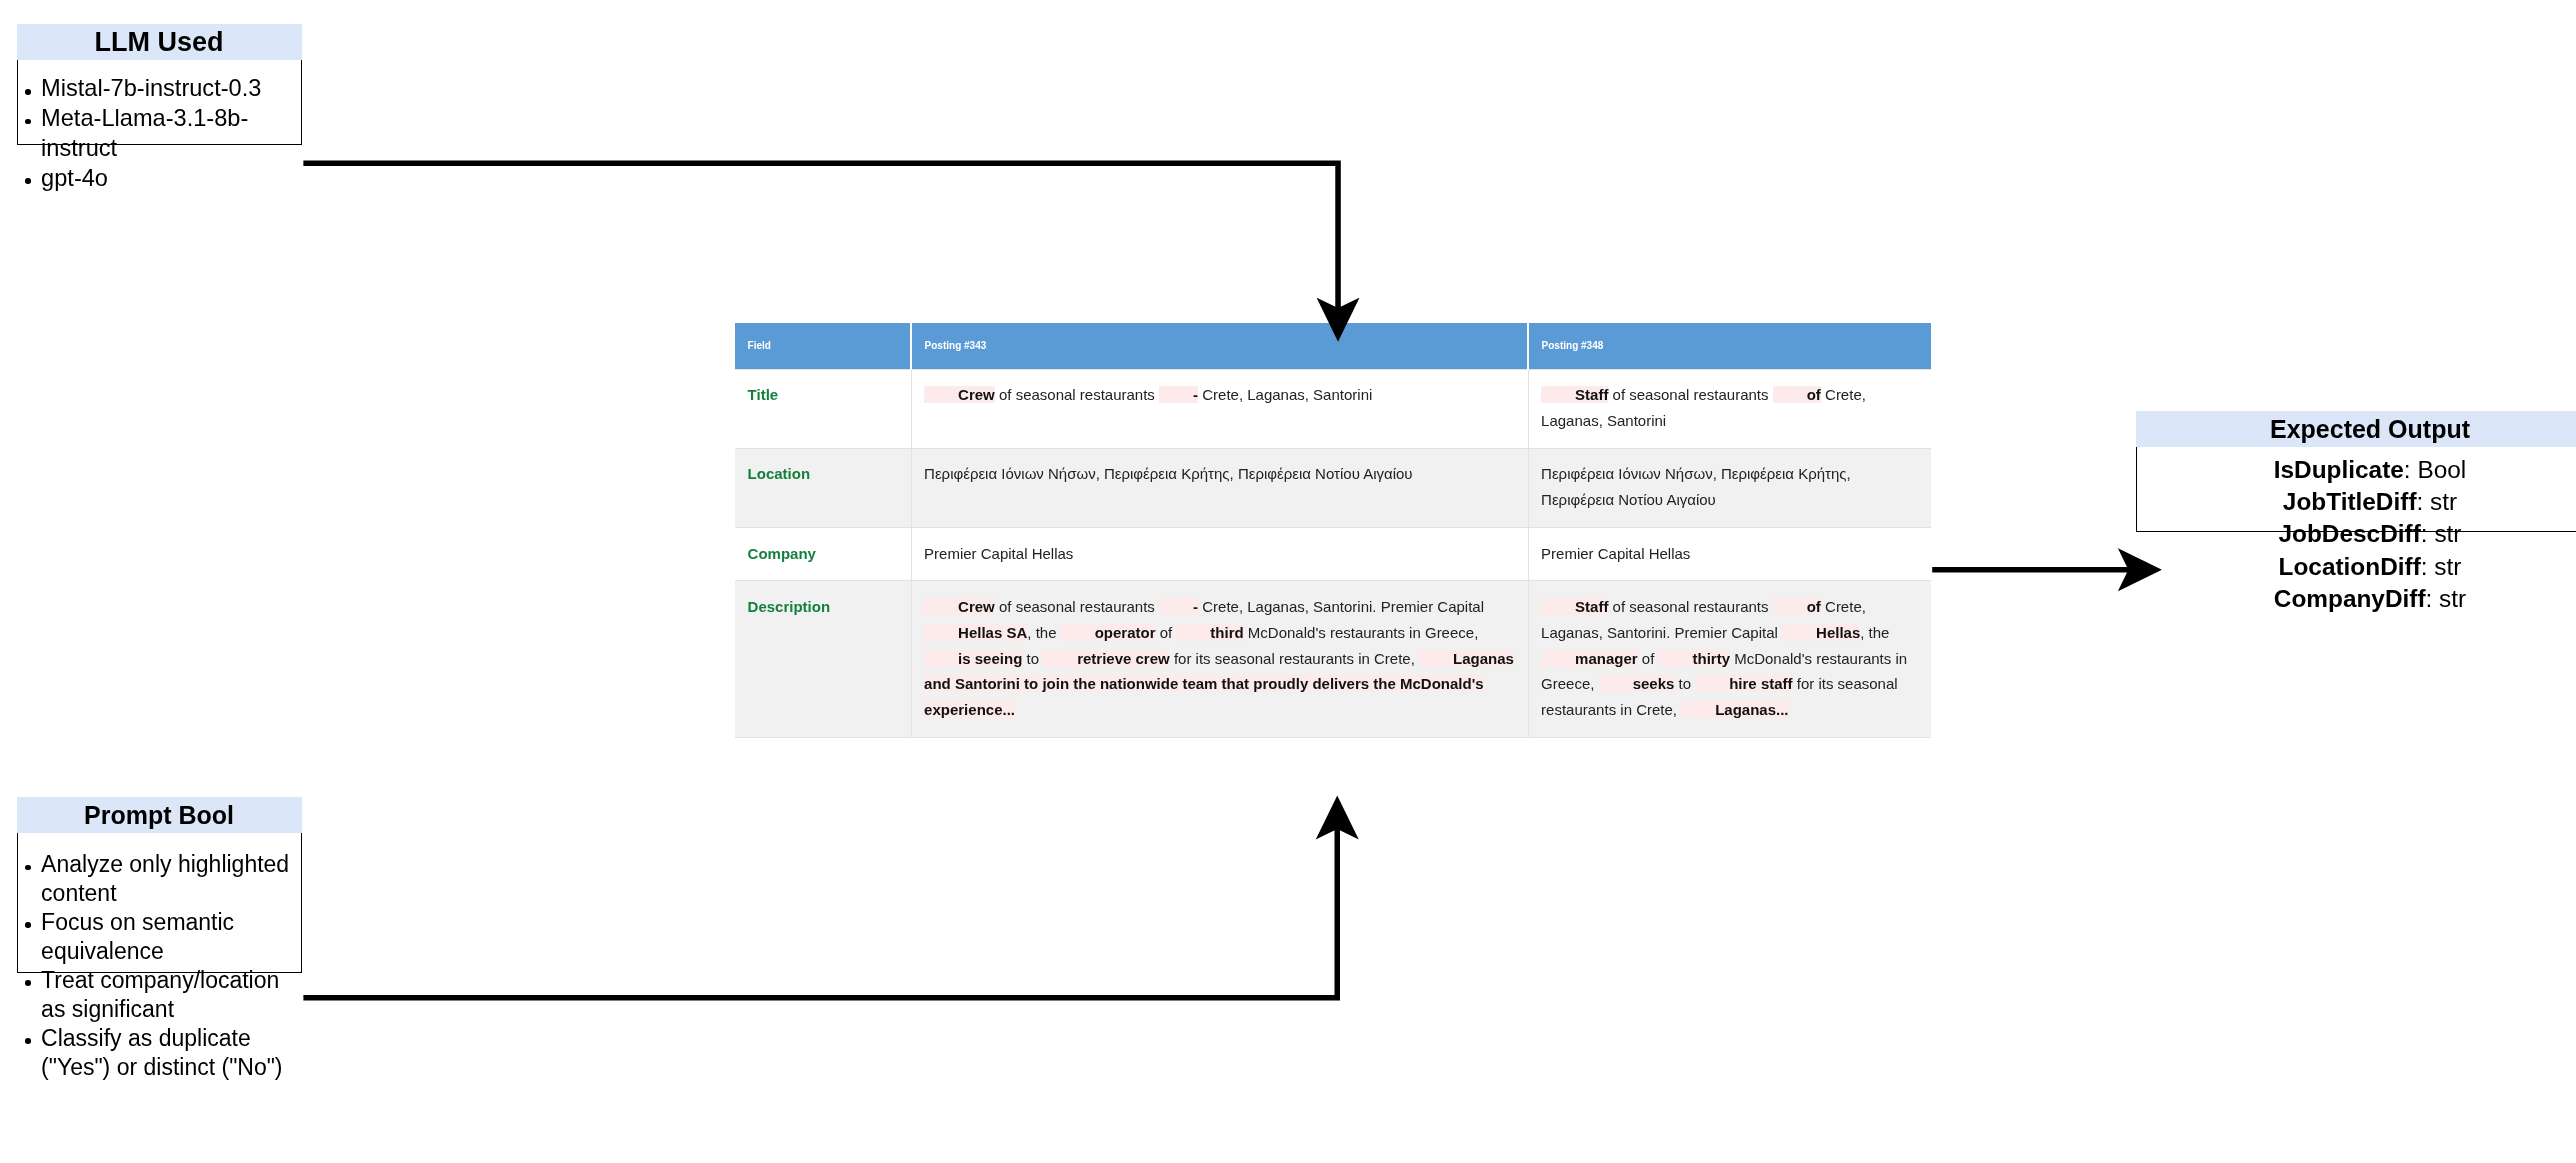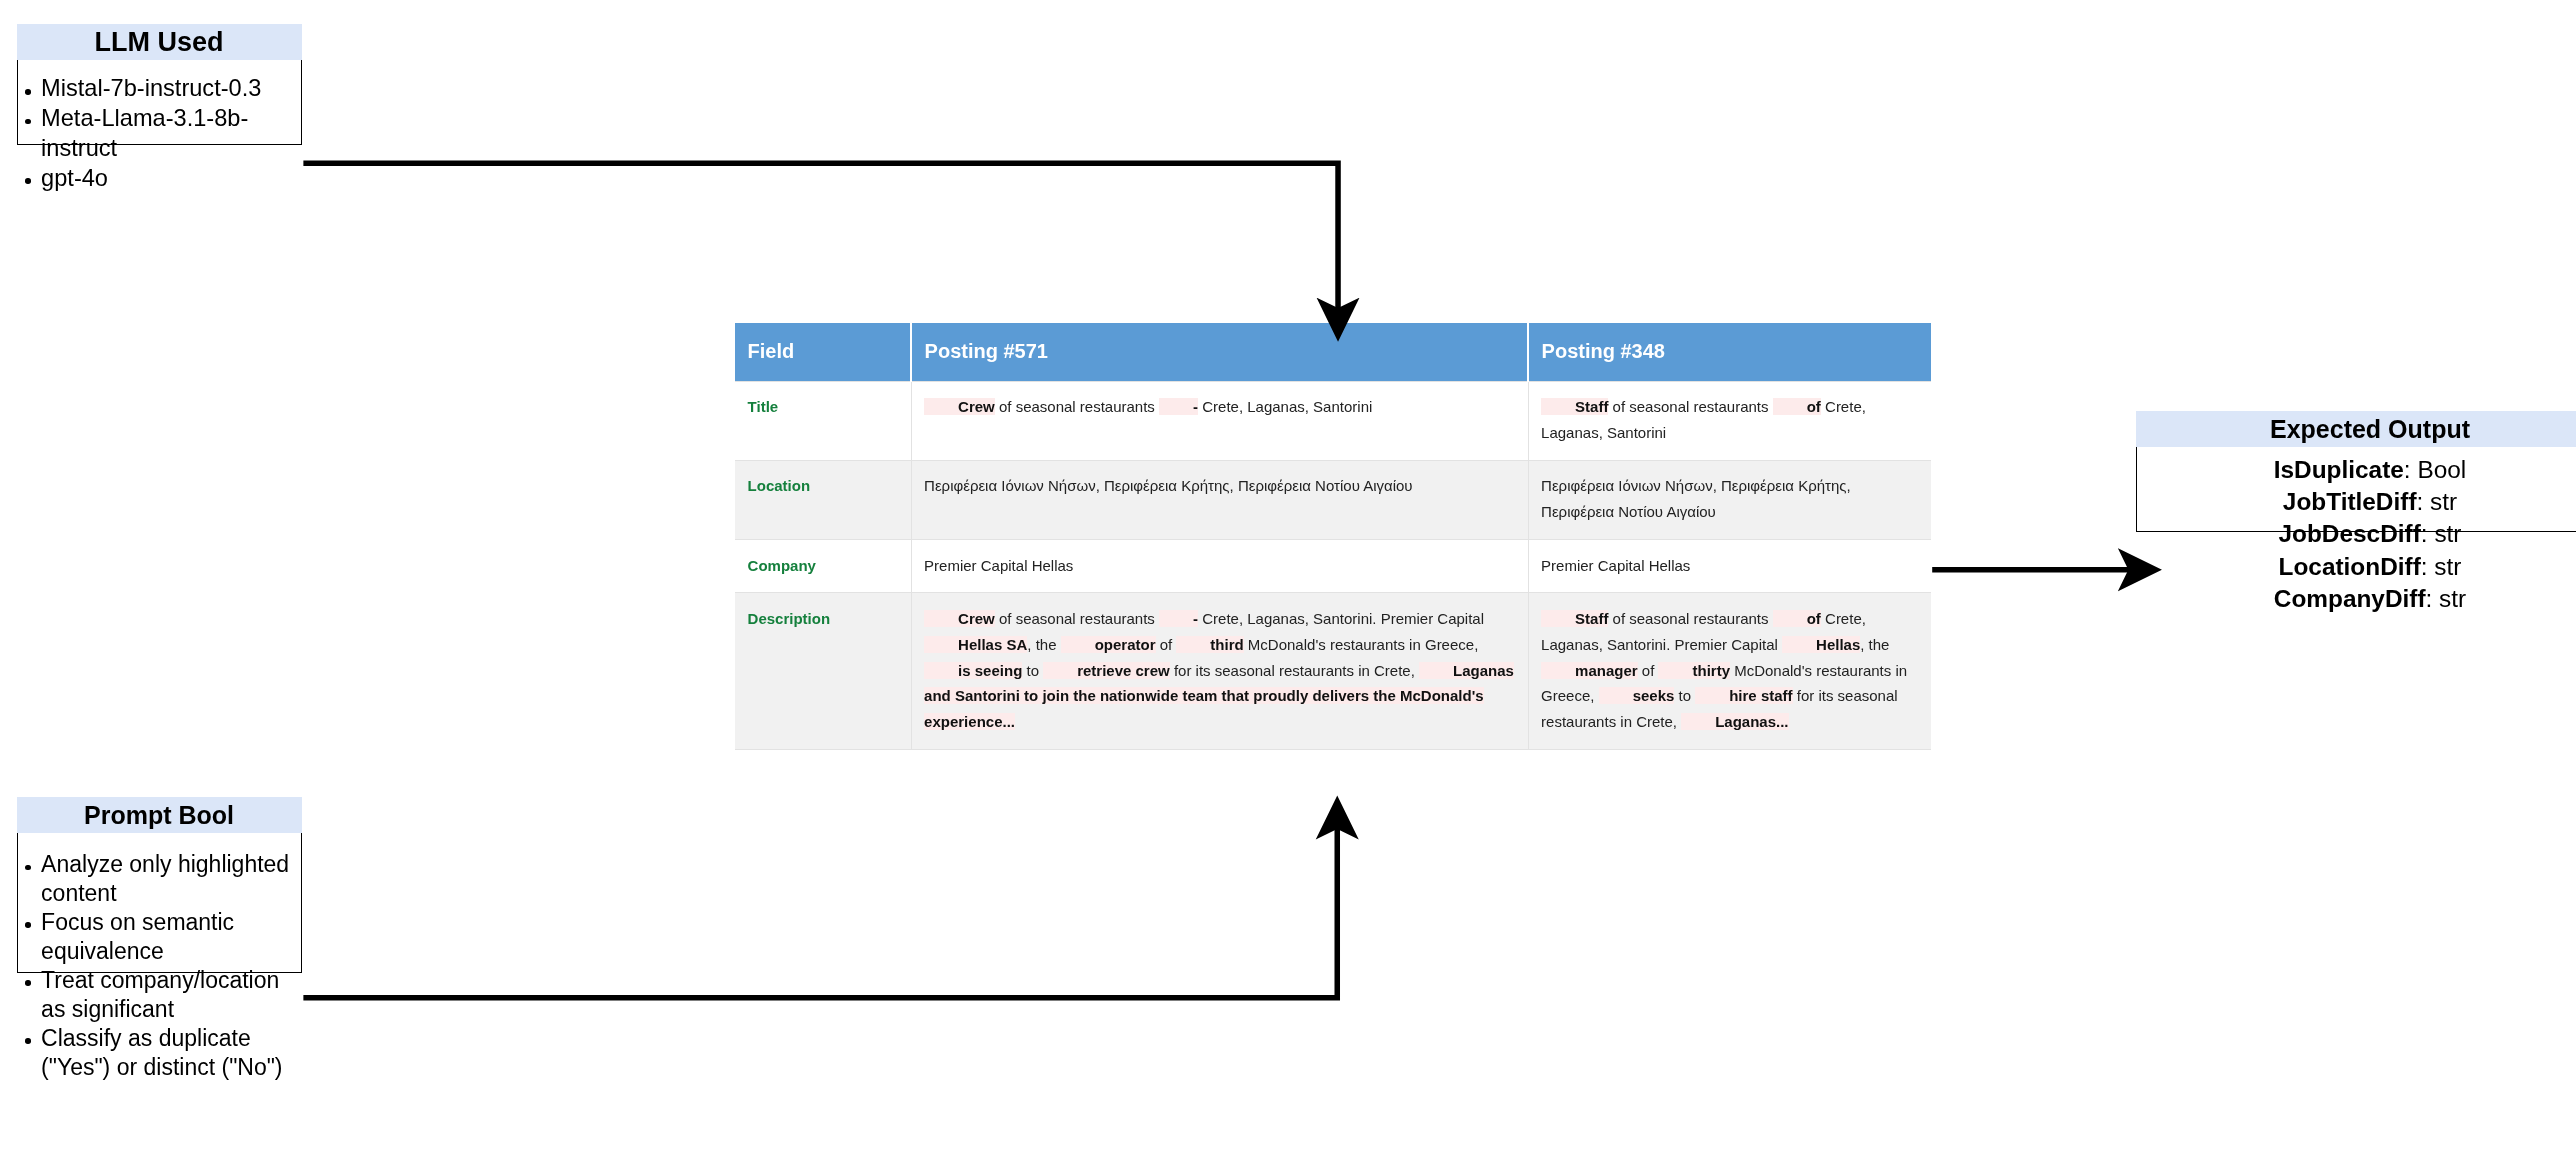--- a/index.html
+++ b/index.html
@@ -35,21 +35,21 @@
   #output-panel .panel-body{height:85px;padding:7px 0 0 0;text-align:center;}
   #output-panel .oline{font-size:24.4px;line-height:1.32;white-space:nowrap;}
   #output-panel .oline b{font-weight:bold;}
 
   
   #cmp-table{position:absolute;left:735px;top:323px;width:1196px;
      border-collapse:collapse;table-layout:fixed;background:#fff;}
   #cmp-table col.c1{width:176px;}
   #cmp-table col.c2{width:617px;}
   #cmp-table col.c3{width:403px;}
-  #cmp-table th{background:#5b9bd5;color:#fff;font-size:20px;font-weight:bold;
+  #cmp-table th{background:#5b9bd5;color:#fff;font-size:10px;font-weight:bold;
      text-align:left;padding:17.3px 11px 17.3px 12.6px;border-right:2.4px solid #fff;vertical-align:middle;}
   #cmp-table th:last-child{border-right:none;}
   #cmp-table td{font-size:15px;vertical-align:top;padding:12.6px 12.6px 14px 12.6px;
      border-right:0.8px solid #e2e2e2;line-height:1.72;color:#222;}
   #cmp-table td:last-child{border-right:none;}
   #cmp-table tr.odd td{background:#ffffff;}
   #cmp-table tr.even td{background:#f1f1f1;}
   #cmp-table td.field{font-weight:bold;color:#15803d;white-space:nowrap;}
   #cmp-table tr{border-bottom:0.8px solid #e2e2e2;}
   .hl{background:#fdebeb;font-weight:bold;color:#111;padding-left:34px;}
@@ -98,21 +98,21 @@
 
   <table id="cmp-table">
     <colgroup>
         <col class="c1">
         <col class="c2">
         <col class="c3">
       </colgroup>
     <thead>
       <tr>
         <th>Field</th>
-        <th>Posting #571</th>
+        <th>Posting #343</th>
         <th>Posting #348</th>
       </tr>
     </thead>
     <tbody>
       <tr class="odd">
         <td class="field">Title</td>
         <td><span class="hl">Crew</span> of seasonal restaurants <span class="hl">-</span> Crete, Laganas, Santorini</td>
         <td><span class="hl">Staff</span> of seasonal restaurants <span class="hl">of</span> Crete, Laganas, Santorini</td>
       </tr>
       <tr class="even">

